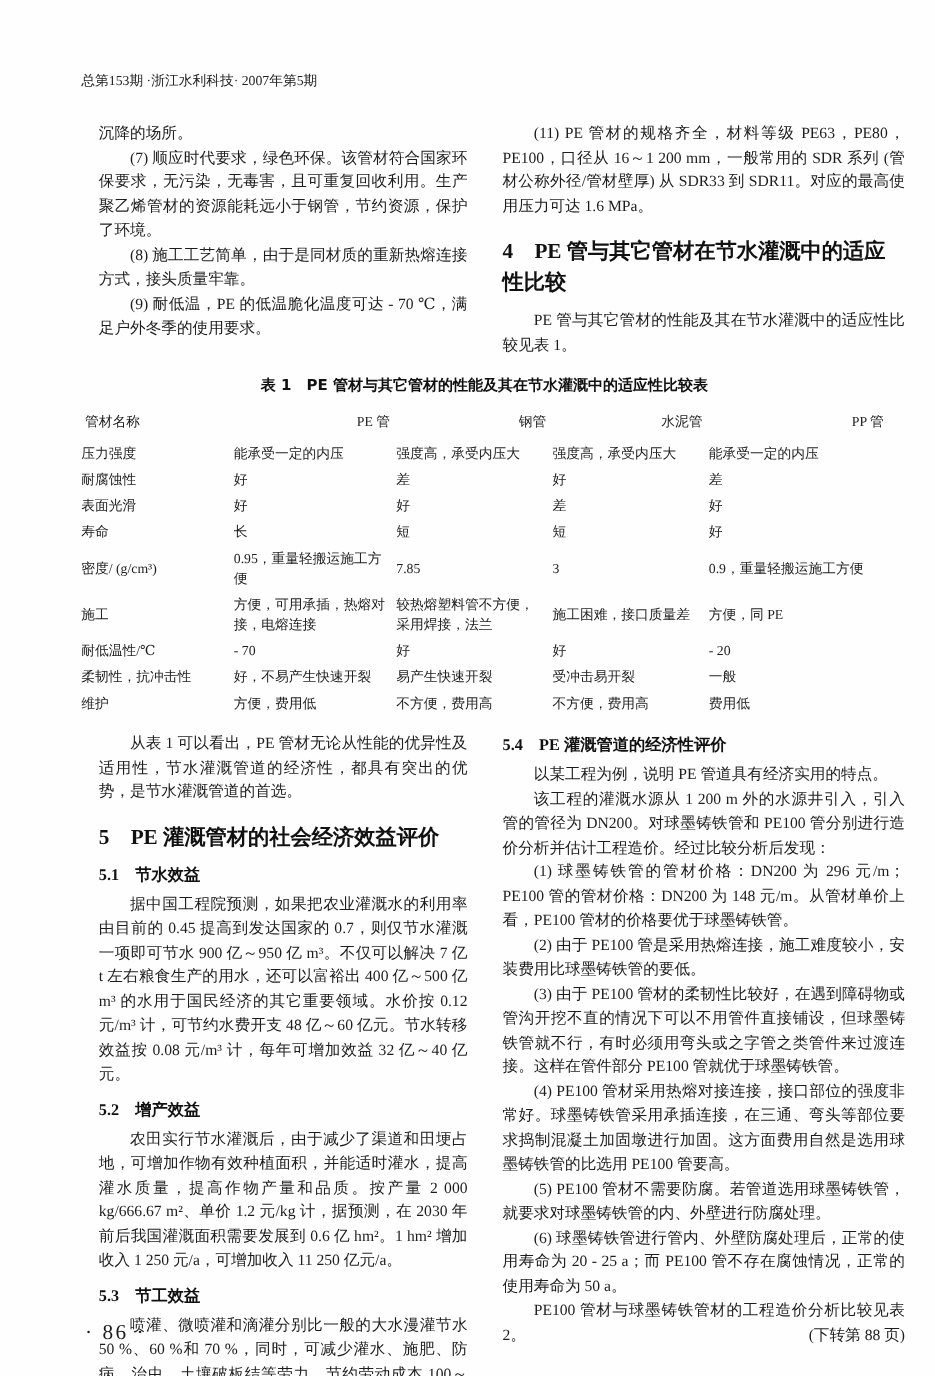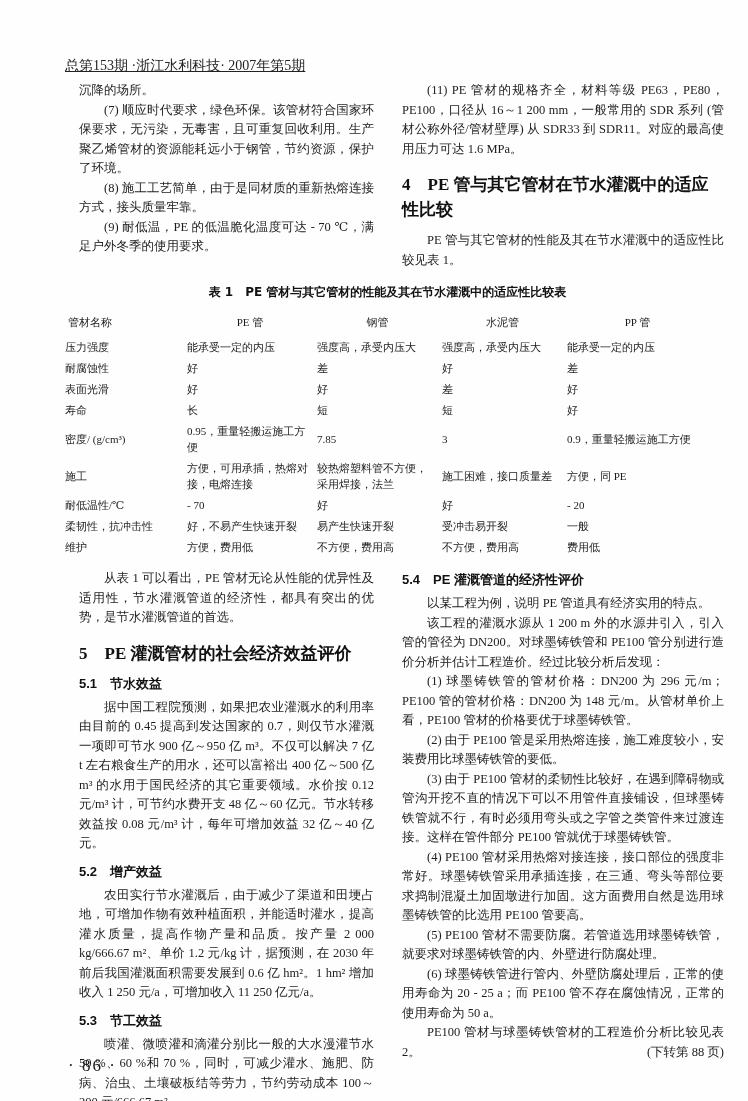--- a/index.html
+++ b/index.html
@@ -7,32 +7,32 @@
     position:relative;
     width:748px;height:1101px;
     margin:0 auto;
     background:#fefefe;
     color:#1c1c1c;
     font-family:"Liberation Serif","DejaVu Serif",serif;
     overflow:hidden;
     box-sizing:border-box;
   }
   .content{padding:58px 38px 0 65px;box-sizing:border-box;}
-  .masthead{font-size:14px;line-height:15px;margin-bottom:8px;color:#222;text-decoration:underline;}
+  .masthead{font-size:11px;line-height:15px;margin-bottom:24px;color:#222;}
   .cols{display:flex;gap:28px;}
   .col-l{width:295px;flex:0 0 295px;margin-left:14px;}
   .col-r{width:322px;flex:0 0 322px;}
   .para{margin:0;text-indent:2em;text-align:justify;font-size:12.5px;line-height:19.5px;color:#1c1c1c;}
   .para.noindent{text-indent:0;}
   .sec-head{font-size:17px;font-weight:bold;line-height:25px;margin:13px 0 9px;color:#111;text-align:left;}
-  .sub-head{font-family:Liberation Sans, sans-serif;font-size:13px;font-weight:bold;line-height:18px;margin:9px 0 5px;color:#111;}
+  .sub-head{font-family:Liberation Serif, serif;font-size:13px;font-weight:bold;line-height:18px;margin:9px 0 5px;color:#111;}
   .tbl-wrap{margin-top:14px;margin-bottom:12px;}
   .tbl-title{text-align:center;font-family:"DejaVu Sans","Liberation Sans",sans-serif;font-weight:bold;font-size:12px;line-height:16px;margin:0 0 10px;color:#111;}
   table.cmp{width:645px;border-collapse:collapse;table-layout:fixed;font-size:11px;line-height:16px;color:#1c1c1c;}
-  table.cmp th{font-weight:normal;text-align:center;padding:4px 3px 6px;vertical-align:middle;}
+  table.cmp th{font-weight:normal;text-align:right;padding:4px 3px 6px;vertical-align:middle;}
   table.cmp td{text-align:left;padding:2.5px 6px 2.5px 2px;vertical-align:middle;}
   table.cmp td.rowlabel{padding-left:0;}
   .cont-note{float:right;text-indent:0;}
   .footer-page{position:absolute;left:68px;top:1056px;font-size:17px;color:#1c1c1c;letter-spacing:2px;}
 </style>
 </head>
 <body>
 
 <div class="page">
   <div class="content">

